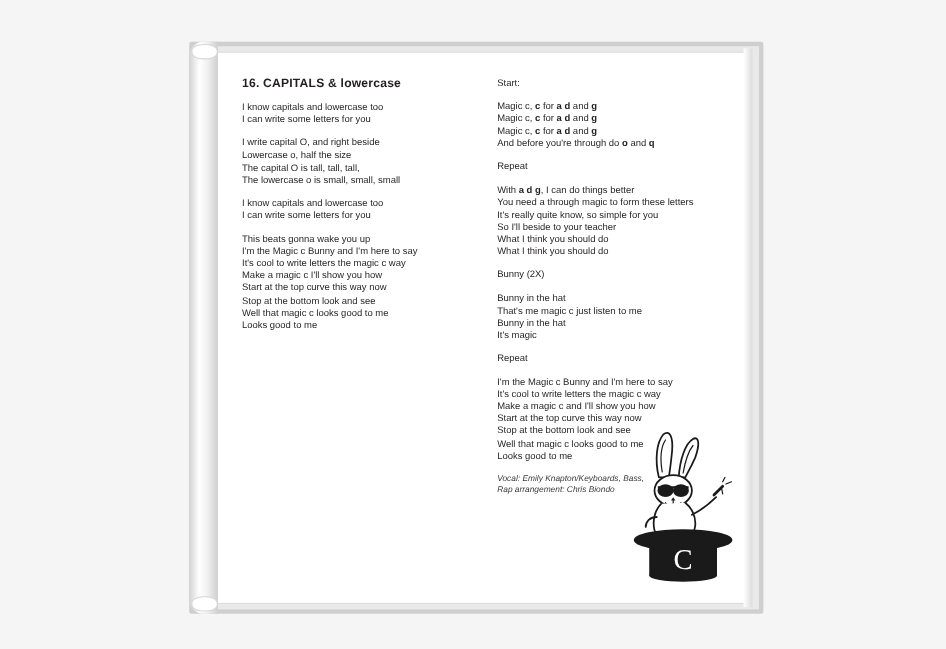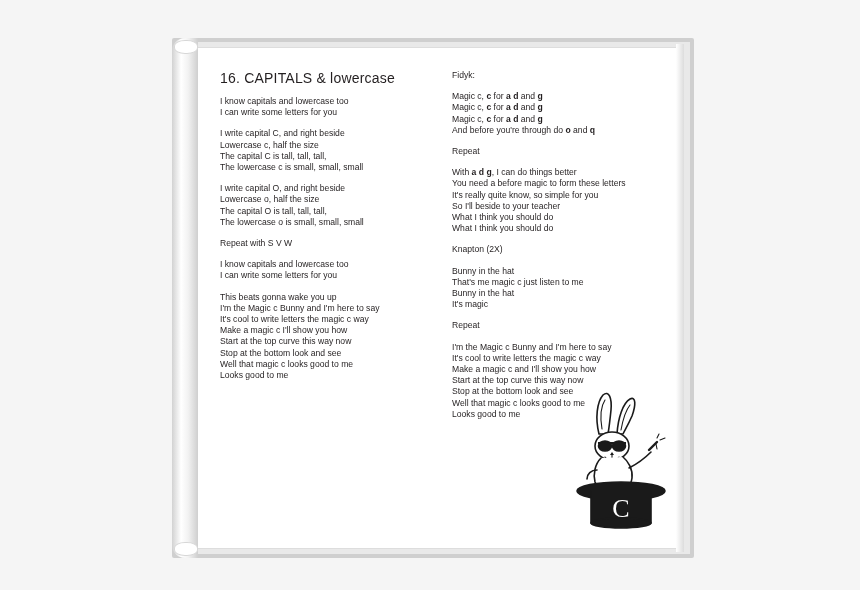--- a/index.html
+++ b/index.html
@@ -48,21 +48,21 @@
   
   .col{
     position:absolute;
     font-family:"Liberation Sans", sans-serif;
     color:#231f20;
   }
   .col-left{left:220px;top:70px;width:210px;}
   .col-right{left:452px;top:70px;width:215px;}
 
   h2.sec{
-    font-size:14px;font-weight:normal;margin:0 0 10px 0;letter-spacing:0.2px;
+    font-size:11px;font-weight:bold;margin:0 0 10px 0;letter-spacing:0.2px;
   }
   .stanza{
     font-size:8.6px;line-height:11.2px;margin:0 0 10px 0;white-space:pre-line;
   }
   .credit{
     font-size:7.6px;line-height:10px;font-style:italic;color:#3a3a3a;
     margin:0 0 14px 0;white-space:pre-line;
   }
   b{font-weight:bold;}
 
@@ -80,58 +80,55 @@
   <div class="page-white"></div>
   <div class="page-edge"></div>
   <div class="spine"></div>
   <div class="spine-cap-top"></div>
   <div class="spine-cap-bot"></div>
 
   <div class="col col-left" id="left-col">
       <h2 class="sec">16. CAPITALS &amp; lowercase</h2>
       <p class="stanza">I know capitals and lowercase too
 I can write some letters for you</p>
-      <p class="stanza">I write capital C, and right beside
-Lowercase c, half the size
-The capital C is tall, tall, tall,
-The lowercase c is small, small, small</p>
       <p class="stanza">I write capital O, and right beside
 Lowercase o, half the size
 The capital O is tall, tall, tall,
 The lowercase o is small, small, small</p>
-      <p class="stanza">Repeat with S V W</p>
       <p class="stanza">I know capitals and lowercase too
 I can write some letters for you</p>
       <p class="stanza">This beats gonna wake you up
 I'm the Magic c Bunny and I'm here to say
 It's cool to write letters the magic c way
 Make a magic c I'll show you how
 Start at the top curve this way now
 Stop at the bottom look and see
 Well that magic c looks good to me
 Looks good to me</p>
     </div>
   <div class="col col-right" id="right-col">
-      <p class="stanza">Fidyk:</p>
+      <p class="stanza">Start:</p>
       <p class="stanza"><span>Magic c, </span><b>c</b><span> for </span><b>a d</b><span> and </span><b>g</b><br><span>Magic c, </span><b>c</b><span> for </span><b>a d</b><span> and </span><b>g</b><br><span>Magic c, </span><b>c</b><span> for </span><b>a d</b><span> and </span><b>g</b><br><span>And before you're through do </span><b>o</b><span> and </span><b>q</b></p>
       <p class="stanza">Repeat</p>
-      <p class="stanza"><span>With </span><b>a d g</b><span>, I can do things better</span><br><span>You need a before magic to form these letters</span><br><span>It's really quite know, so simple for you</span><br><span>So I'll beside to your teacher</span><br><span>What I think you should do</span><br><span>What I think you should do</span></p>
-      <p class="stanza">Knapton (2X)</p>
+      <p class="stanza"><span>With </span><b>a d g</b><span>, I can do things better</span><br><span>You need a through magic to form these letters</span><br><span>It's really quite know, so simple for you</span><br><span>So I'll beside to your teacher</span><br><span>What I think you should do</span><br><span>What I think you should do</span></p>
+      <p class="stanza">Bunny (2X)</p>
       <p class="stanza">Bunny in the hat
 That's me magic c just listen to me
 Bunny in the hat
 It's magic</p>
       <p class="stanza">Repeat</p>
       <p class="stanza">I'm the Magic c Bunny and I'm here to say
 It's cool to write letters the magic c way
 Make a magic c and I'll show you how
 Start at the top curve this way now
 Stop at the bottom look and see
 Well that magic c looks good to me
 Looks good to me</p>
+      <p class="credit">Vocal: Emily Knapton/Keyboards, Bass,
+Rap arrangement: Chris Biondo</p>
     </div>
 
   <div class="bunny">
     <svg viewBox="0 0 112 142" width="112" height="142" xmlns="http://www.w3.org/2000/svg">
       <g fill="none" stroke="#1a1a1a" stroke-width="1.6" stroke-linecap="round" stroke-linejoin="round">
 
         <path d="M34 46 C30 30 32 14 38 7 C44 2 47 10 46 22 C45 32 44 40 43 46 Z" fill="#ffffff"></path>
         <path d="M52 46 C53 30 58 15 65 11 C71 8 71 17 67 28 C63 37 60 42 58 46 Z" fill="#ffffff"></path>
         <path d="M37 41 C35 29 36 18 40 12" stroke-width="1.1"></path>
         <path d="M56 42 C58 31 61 22 65 17" stroke-width="1.1"></path>

